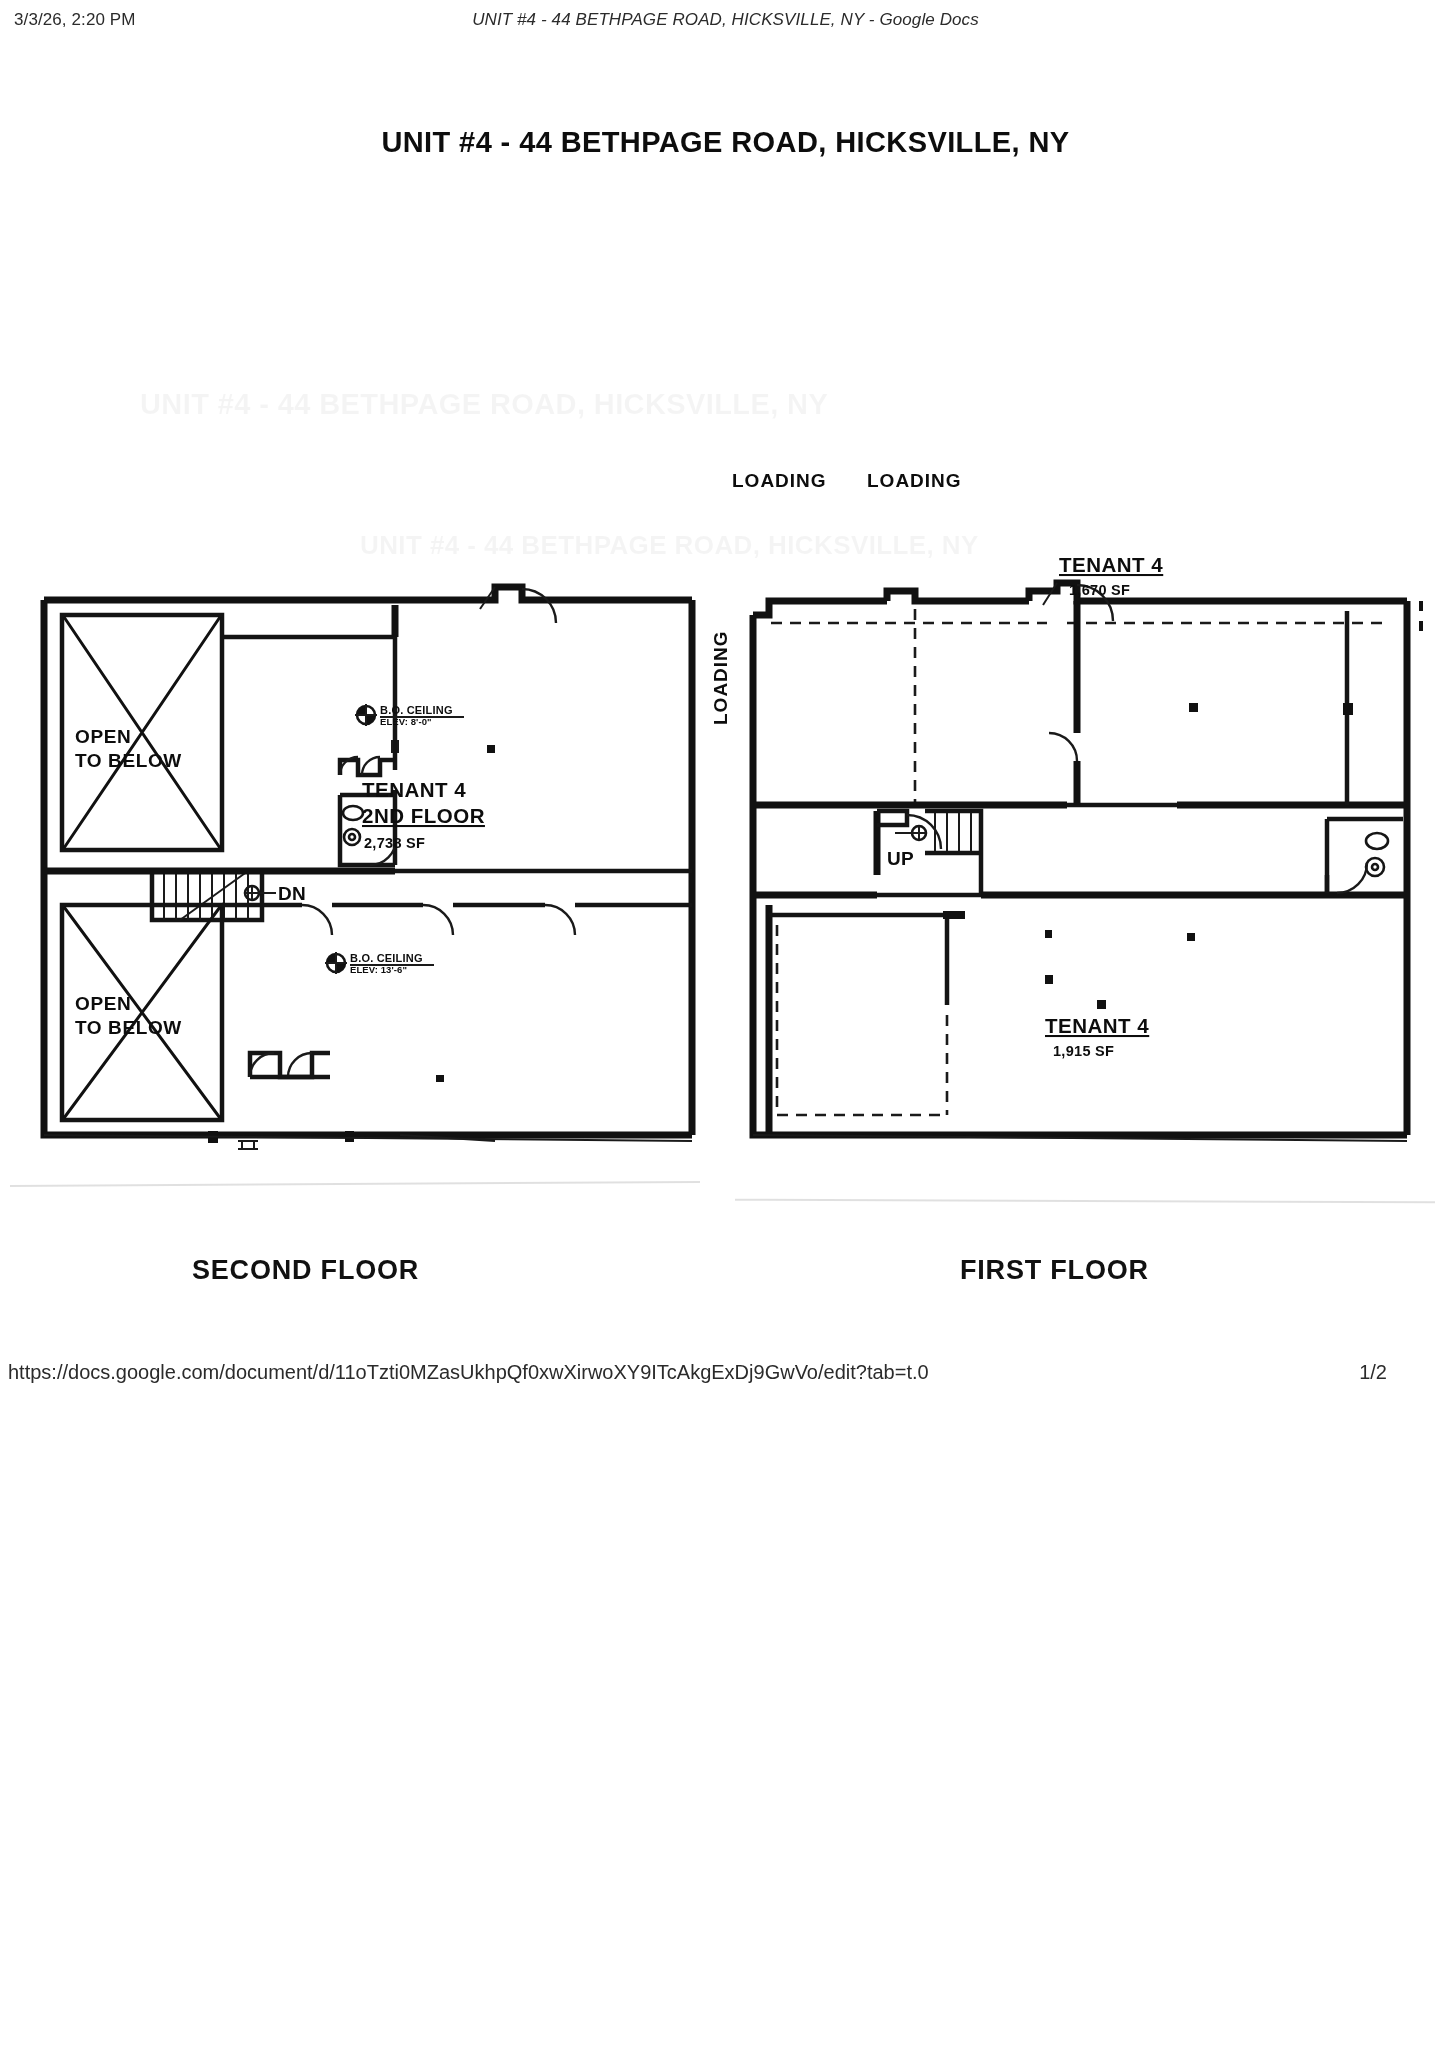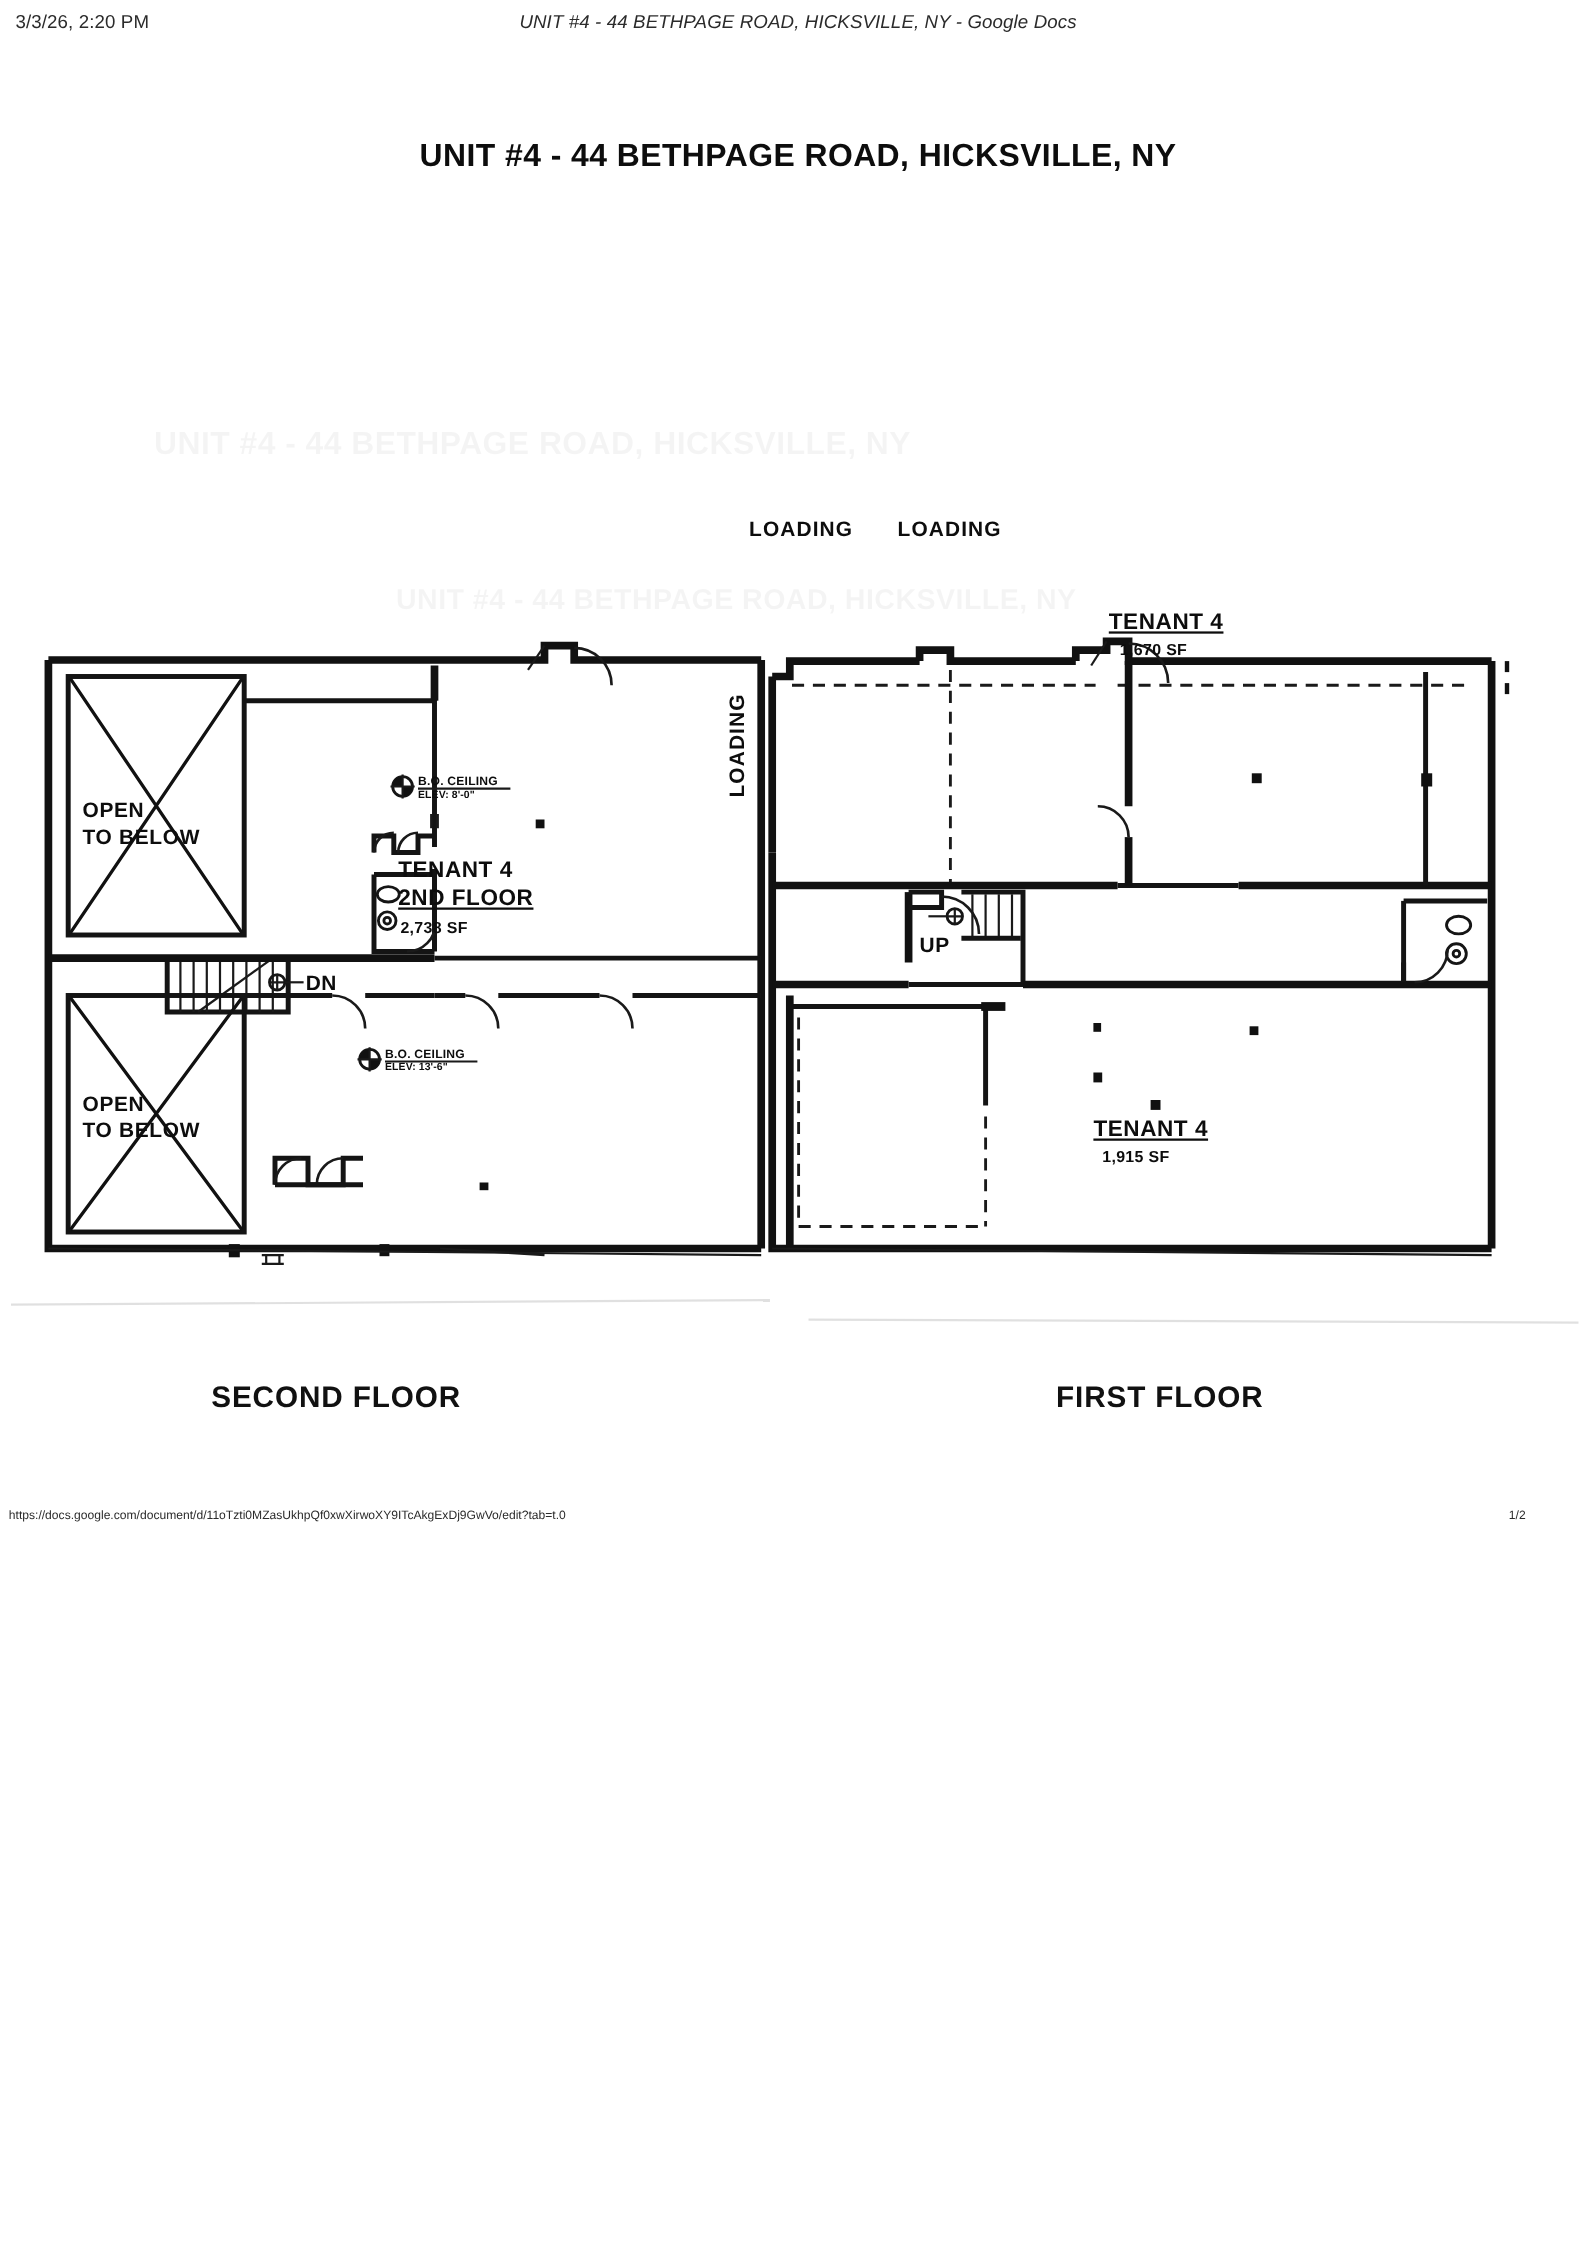--- a/index.html
+++ b/index.html
@@ -27,21 +27,21 @@
     color: #2b2b2b;
     letter-spacing: 0.1px;
     white-space: nowrap;
   }
   .print-hdr.left  { left: 14px; }
   .print-hdr.center{ left: 0; right: 0; text-align: center; font-style: italic; }
 
   .print-ftr {
     position: absolute;
     bottom: 128px;
-    font-size: 11px;
+    font-size: 20px;
     color: #2b2b2b;
     white-space: nowrap;
   }
   .print-ftr.left  { left: 8px; }
   .print-ftr.right { right: 64px; text-align: right; }
 
   
   #doc-title {
     position: absolute;
     top: 126px;
@@ -53,21 +53,21 @@
     letter-spacing: 0.4px;
     color: #0d0d0d;
   }
 
   
   .plan-stage {
     position: absolute;
     top: 575px;
   }
   #plan-second { left: 40px;  width: 640px;  height: 600px; }
-  #plan-first  { left: 696px; width: 680px;  height: 600px; }
+  #plan-first  { left: 747px; width: 680px;  height: 600px; }
 
   .plan-caption {
     position: absolute;
     top: 1255px;
     font-size: 27px;
     font-weight: bold;
     letter-spacing: 0.8px;
     color: #111;
     white-space: nowrap;
   }

